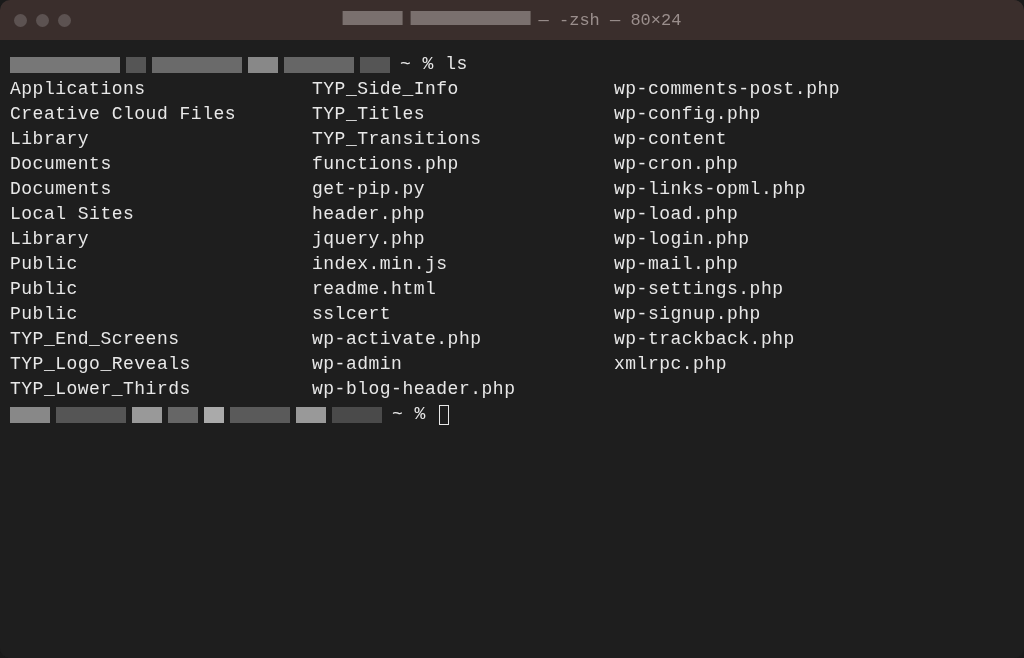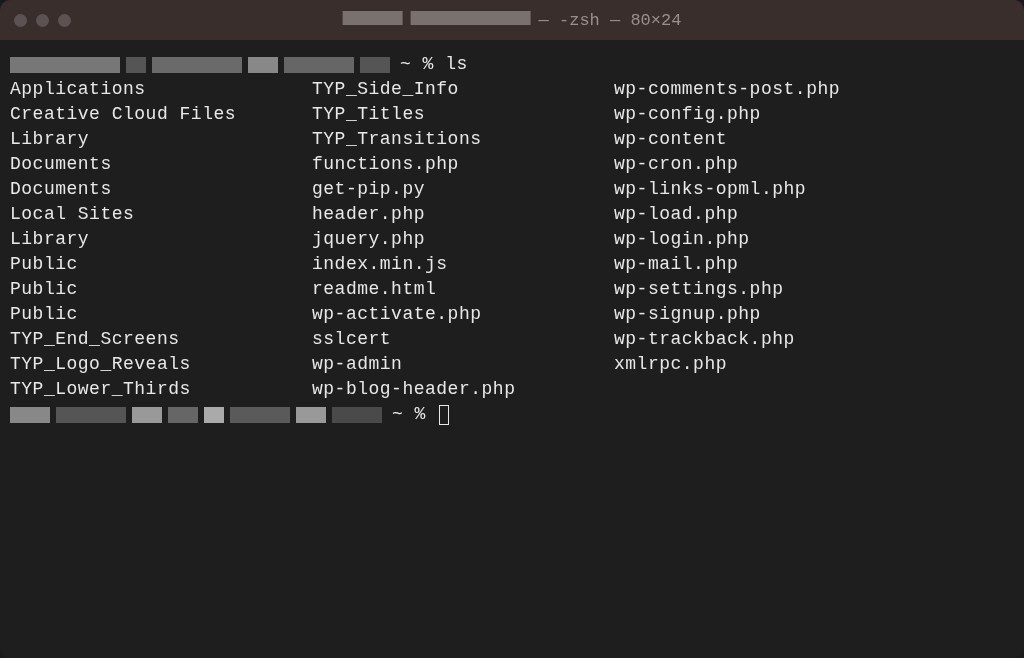--- a/index.html
+++ b/index.html
@@ -169,22 +169,22 @@
       <div>
         <div class="file-entry">TYP_Side_Info</div>
         <div class="file-entry">TYP_Titles</div>
         <div class="file-entry">TYP_Transitions</div>
         <div class="file-entry">functions.php</div>
         <div class="file-entry">get-pip.py</div>
         <div class="file-entry">header.php</div>
         <div class="file-entry">jquery.php</div>
         <div class="file-entry">index.min.js</div>
         <div class="file-entry">readme.html</div>
+        <div class="file-entry">sslcert</div>
         <div class="file-entry">wp-activate.php</div>
-        <div class="file-entry">sslcert</div>
         <div class="file-entry">wp-admin</div>
         <div class="file-entry">wp-blog-header.php</div>
       </div>
       <div>
         <div class="file-entry">wp-comments-post.php</div>
         <div class="file-entry">wp-config.php</div>
         <div class="file-entry">wp-content</div>
         <div class="file-entry">wp-cron.php</div>
         <div class="file-entry">wp-links-opml.php</div>
         <div class="file-entry">wp-load.php</div>

